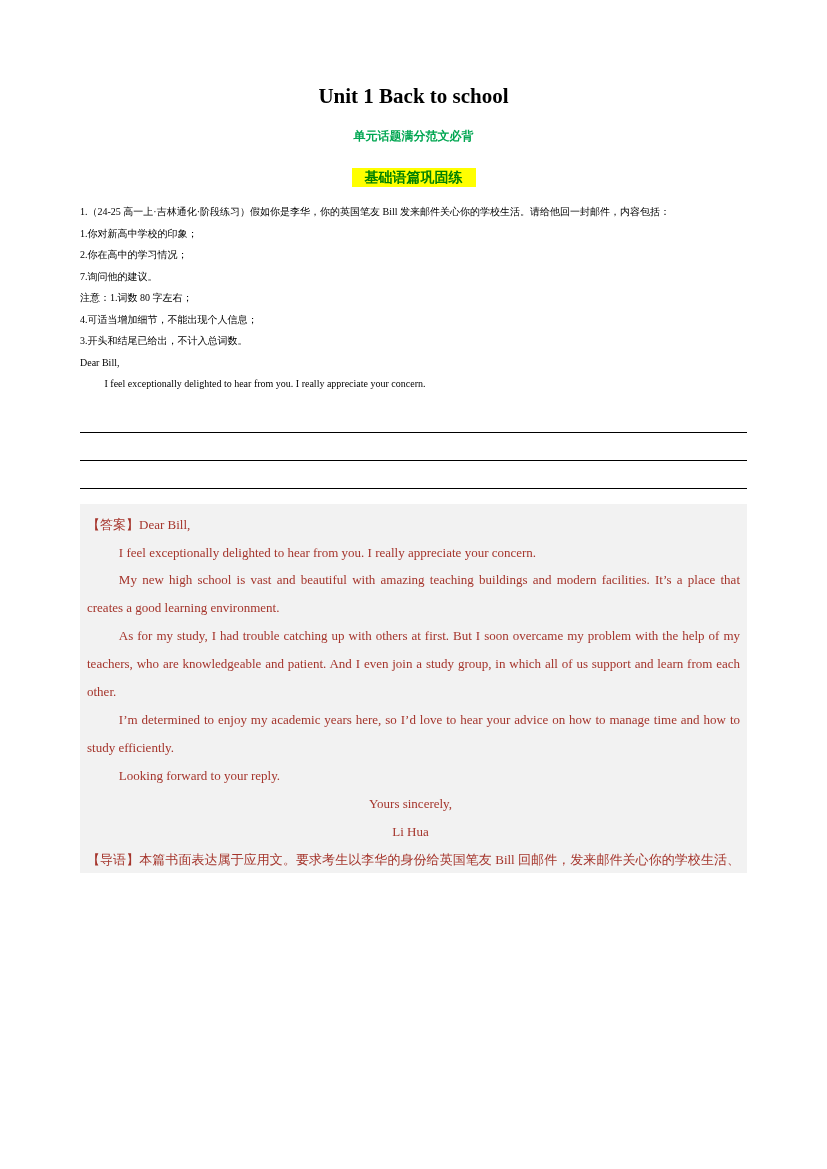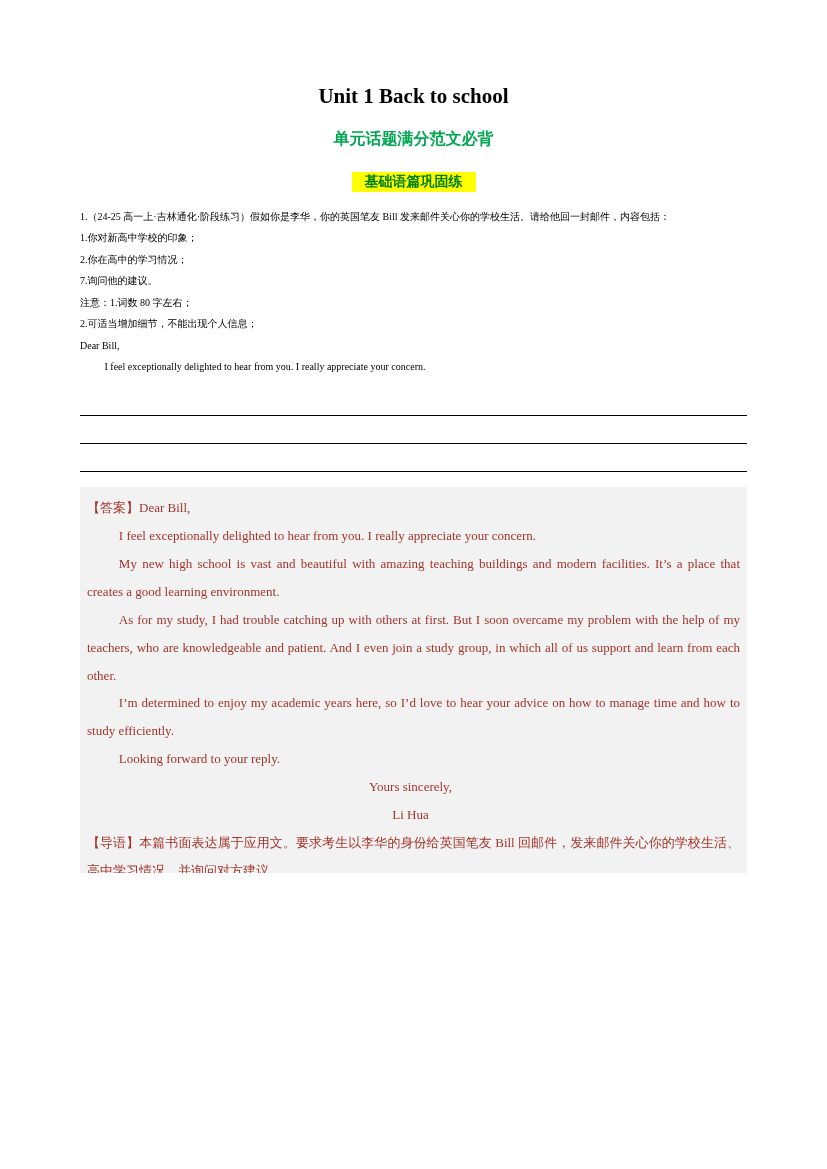--- a/index.html
+++ b/index.html
@@ -15,21 +15,21 @@
   body{font-family:"Liberation Serif","DejaVu Serif",serif;color:#000;}
   .page{
     width:827px;height:873px;margin:0 auto;background:#fff;
     padding:84px 80px 0 80px;overflow:hidden;
   }
   .title{
     text-align:center;font-size:21px;font-weight:bold;line-height:1.2;
     font-family:"Liberation Serif","DejaVu Serif",serif;
   }
   .subtitle{
-    text-align:center;font-size:16px;font-weight:bold;line-height:1.2;
+    text-align:center;font-size:12px;font-weight:bold;line-height:1.2;
     color:var(--subtitle-green);margin-top:20px;
     font-family:"Liberation Sans","DejaVu Sans",sans-serif;
   }
   .heading-row{text-align:center;margin-top:24px;}
   .section-heading{
     display:inline-block;font-size:14px;font-weight:bold;line-height:1.25;
     color:var(--heading-green);background:var(--highlight-yellow);padding:1px 13px;
     font-family:"Liberation Sans","DejaVu Sans",sans-serif;
   }
   .task-block{margin-top:14px;font-size:10px;line-height:2.15;}
@@ -57,21 +57,22 @@
   <div class="heading-row">
     <span class="section-heading">基础语篇巩固练</span>
   </div>
 
   <div class="task-block">
     <p>1.（24-25 高一上·吉林通化·阶段练习）假如你是李华，你的英国笔友 Bill 发来邮件关心你的学校生活。请给他回一封邮件，内容包括：</p>
     <p>1.你对新高中学校的印象；</p>
     <p>2.你在高中的学习情况；</p>
     <p>7.询问他的建议。</p>
     <p>注意：1.词数 80 字左右；</p>
-    <p>2.可适当增加细节，不能出现个人信息；</p>
+    <p>4.可适当增加细节，不能出现个人信息；</p>
+    <p>3.开头和结尾已给出，不计入总词数。</p>
     <p>Dear Bill,</p>
     <p class="indent">I feel exceptionally delighted to hear from you. I really appreciate your concern.</p>
   </div>
 
   <div class="write-area">
     <div class="write-line"></div>
     <div class="write-line"></div>
     <div class="write-line"></div>
   </div>
 

